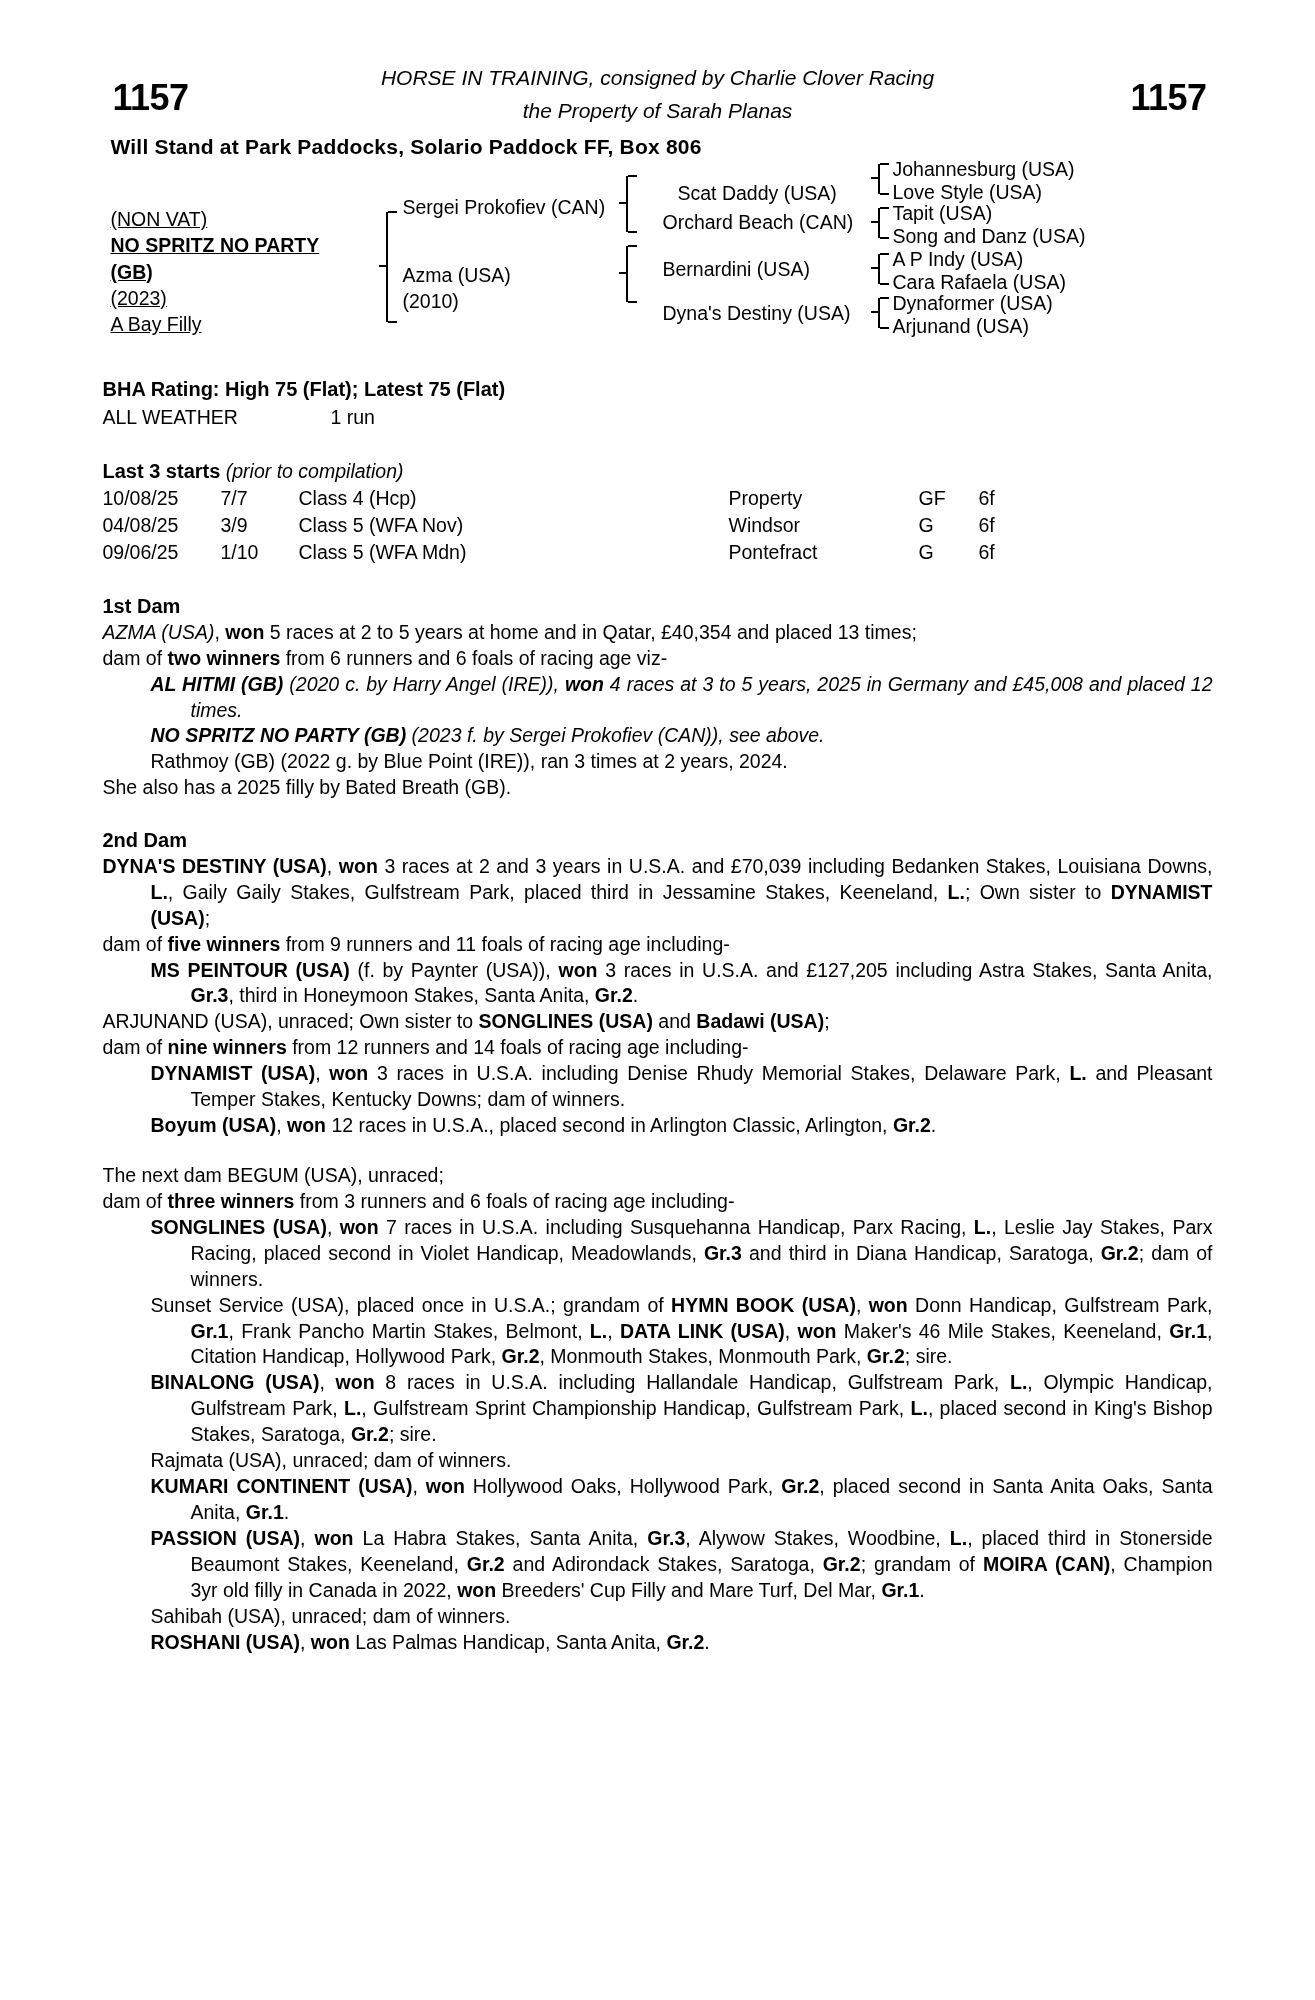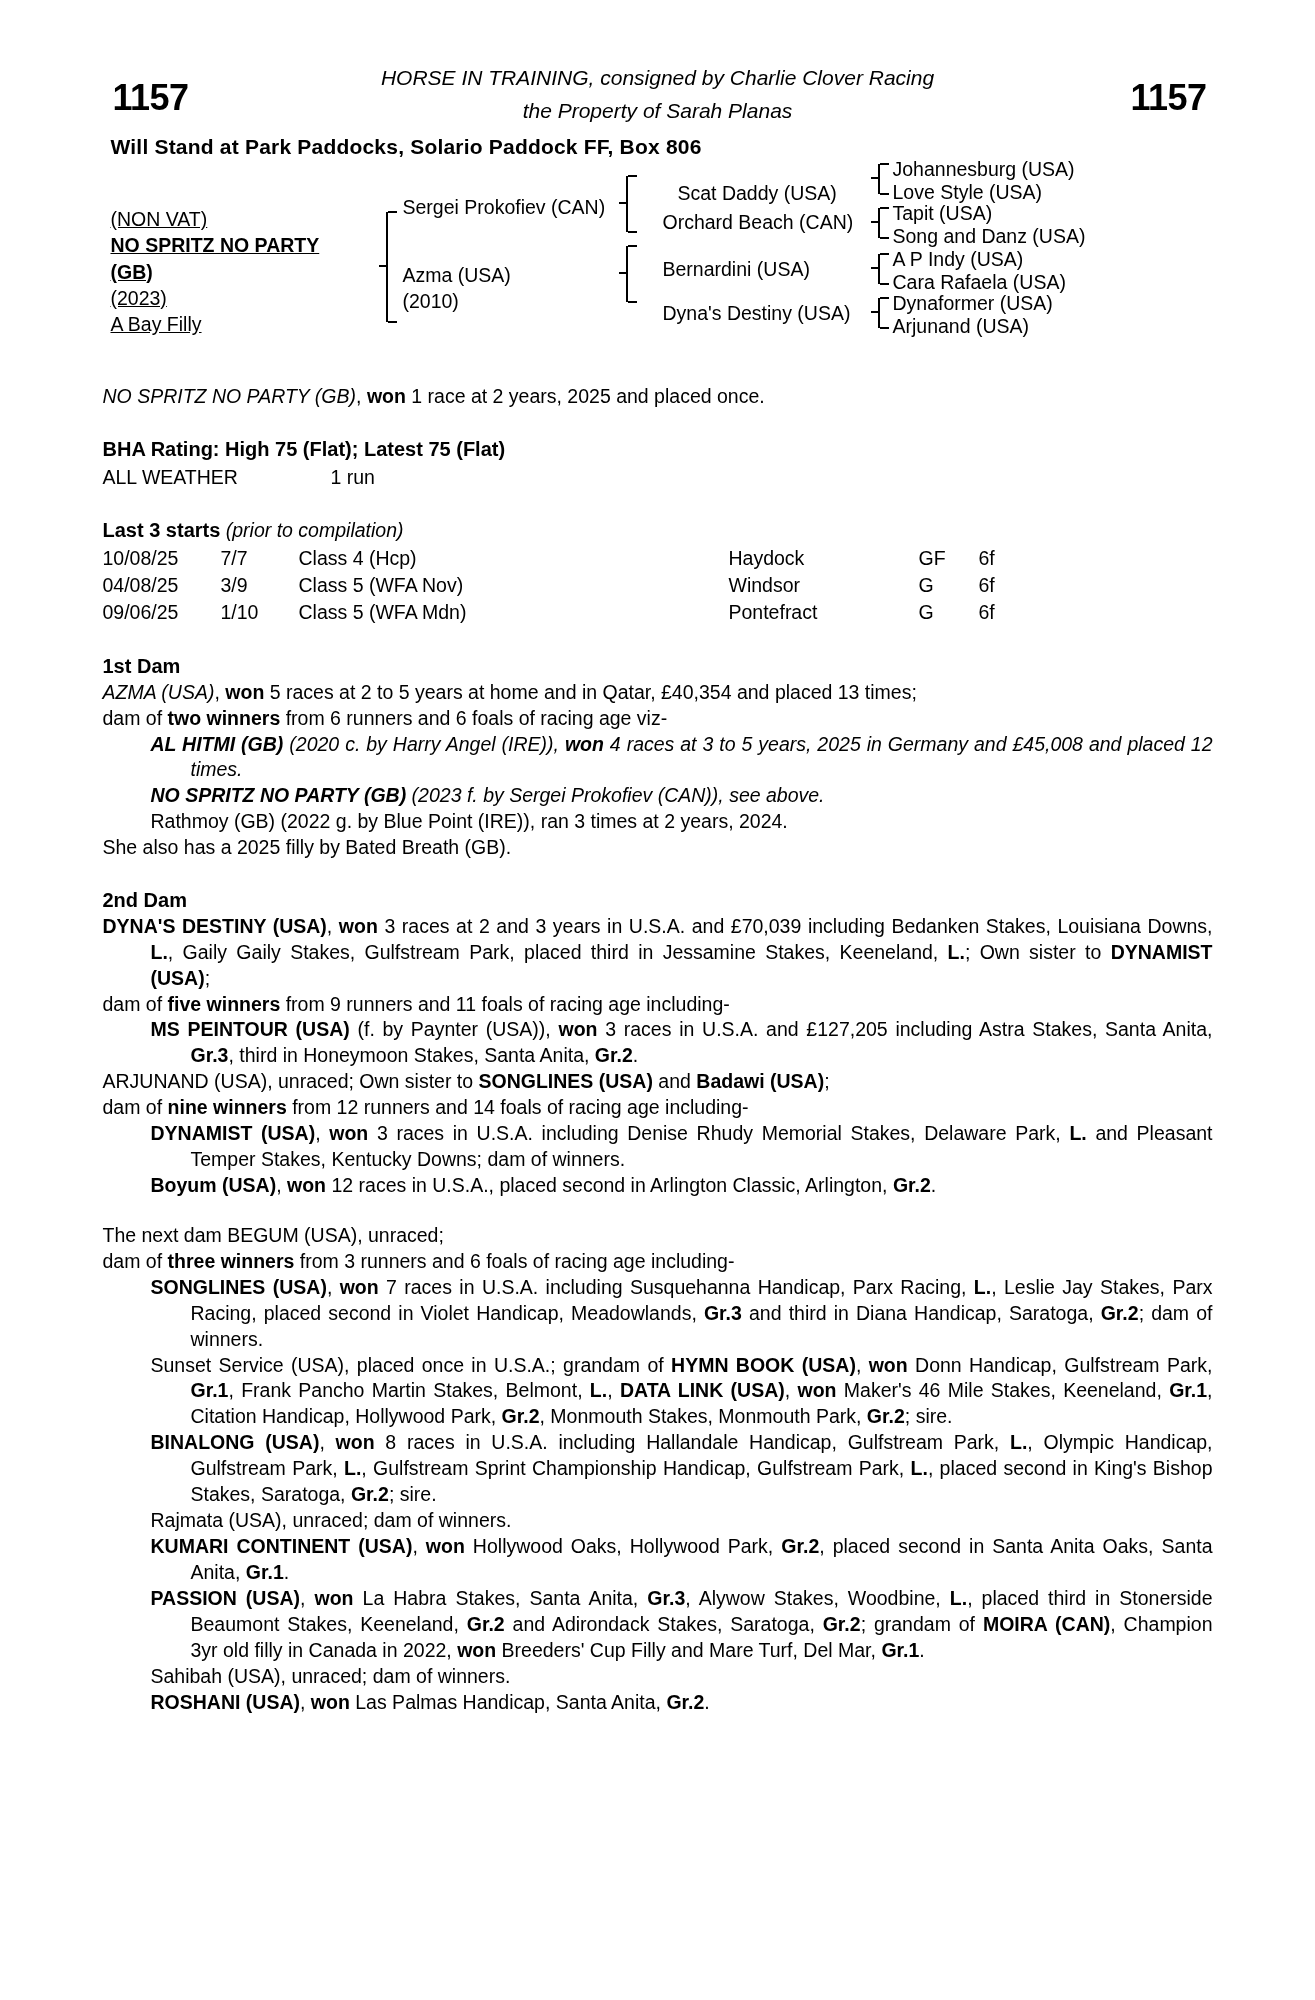--- a/index.html
+++ b/index.html
@@ -229,23 +229,20 @@
       <div class="ped-line" style="position:absolute; top:15px; left:0; white-space:nowrap;">Love Style (USA)</div>
       <div class="ped-line" style="position:absolute; top:36px; left:0; white-space:nowrap;">Tapit (USA)</div>
       <div class="ped-line" style="position:absolute; top:59px; left:0; white-space:nowrap;">Song and Danz (USA)</div>
       <div class="ped-line" style="position:absolute; top:82px; left:0; white-space:nowrap;">A P Indy (USA)</div>
       <div class="ped-line" style="position:absolute; top:105px; left:0; white-space:nowrap;">Cara Rafaela (USA)</div>
       <div class="ped-line" style="position:absolute; top:126px; left:0; white-space:nowrap;">Dynaformer (USA)</div>
       <div class="ped-line" style="position:absolute; top:149px; left:0; white-space:nowrap;">Arjunand (USA)</div>
     </div>
   </div>
 
-  <div style="margin-top:34px;">
-    <p><span class="italic">NO SPRITZ NO PARTY (GB)</span><span>, </span><span class="bold">won</span><span> 1 race at 2 years, 2025 and placed once.</span></p>
-  </div>
 
   <div class="rating-head">BHA Rating: High 75 (Flat); Latest 75 (Flat)</div>
   <table class="stats">
     <tbody>
     <tr>
       <td class="c-type">ALL WEATHER</td>
       <td class="c-runs">1 run</td>
       <td class="c-win"></td>
       <td class="c-pl"></td>
       <td class="c-earn"></td>
@@ -255,21 +252,21 @@
   </tbody>
       </table>
 
   <div class="starts-head"><span>Last 3 starts</span><span class="normal"> (prior to compilation)</span></div>
   <table class="starts">
     <tbody>
           <tr>
       <td class="s-date">10/08/25</td>
       <td class="s-pos">7/7</td>
       <td class="s-class">Class 4 (Hcp)</td>
-      <td class="s-course">Haydock</td>
+      <td class="s-course">Property</td>
       <td class="s-going">GF</td>
       <td class="s-dist">6f</td>
     </tr>
     <tr>
       <td class="s-date">04/08/25</td>
       <td class="s-pos">3/9</td>
       <td class="s-class">Class 5 (WFA Nov)</td>
       <td class="s-course">Windsor</td>
       <td class="s-going">G</td>
       <td class="s-dist">6f</td>

